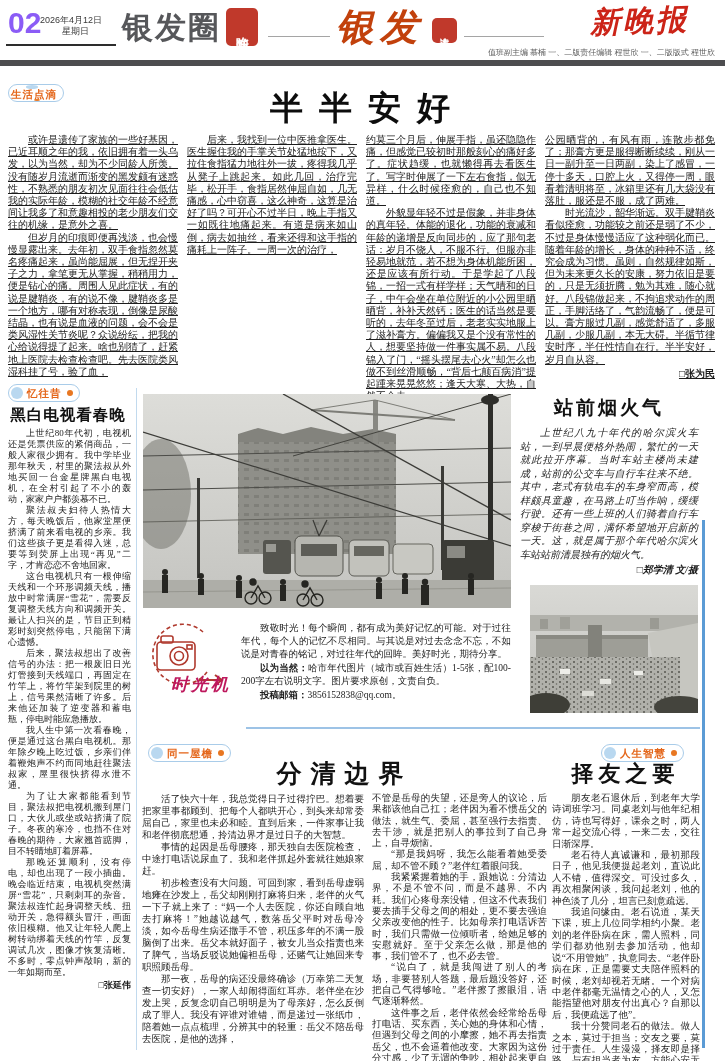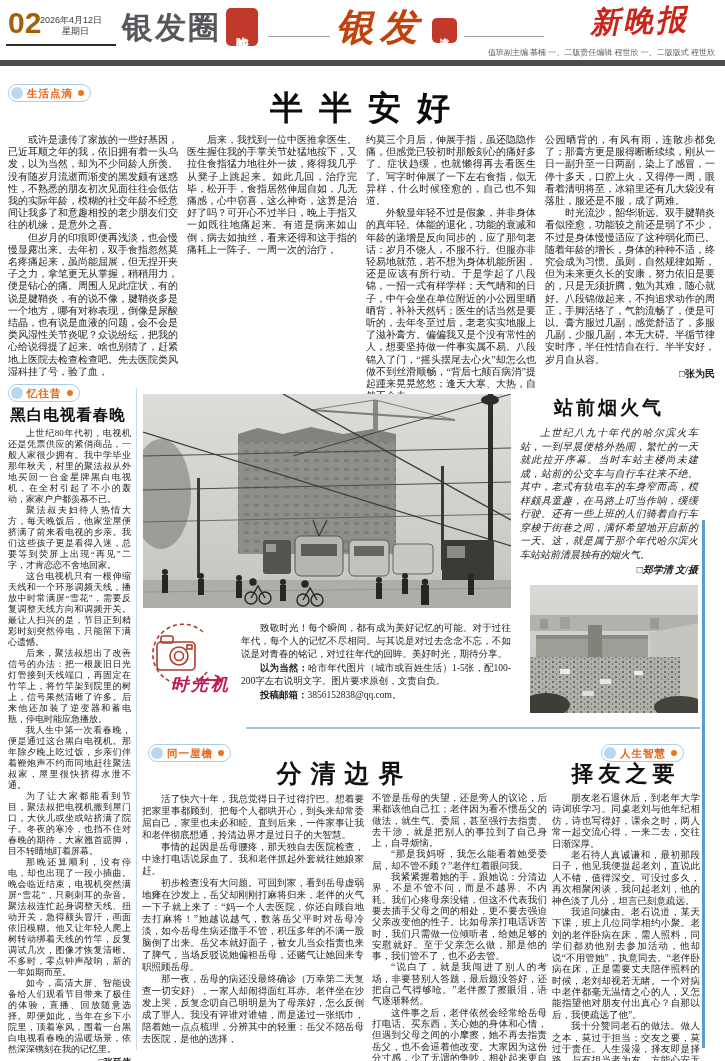--- a/index.html
+++ b/index.html
@@ -1,20 +1,20 @@
 <!DOCTYPE html>
 <html><head>
 <meta charset="utf-8">
 <style>
   html,body{margin:0;padding:0;background:#e8e8e8;}
   .page{position:relative;width:725px;height:1061px;background:#fff;margin:0 auto;overflow:hidden;
         font-family:"Liberation Serif","DejaVu Serif",serif;color:#1c1c1c;}
   .abs{position:absolute;}
   
-  .pageno{font:bold 30px/1 "Liberation Sans","DejaVu Sans",sans-serif;color:#a16207;}
+  .pageno{font:bold 30px/1 "Liberation Sans","DejaVu Sans",sans-serif;color:#8b5cf6;}
   .dateblk{font:9px/11px "Liberation Sans",sans-serif;color:#3a3a3a;text-align:right;}
   .pn-line{height:2px;background:#2d2d2d;}
   .secname{font:bold 31px/1 "Liberation Sans","DejaVu Sans",sans-serif;color:#56575a;letter-spacing:2px;}
   .seal{background:#c0392b;border-radius:5px;color:#fff;display:flex;align-items:center;justify-content:center;
         font-family:"Liberation Serif",serif;font-weight:bold;text-align:center;}
   .masthead{font:bold 38px/1 "Liberation Serif",serif;color:#c2410c;letter-spacing:6px;font-style:italic;}
   .hline{height:1px;background:#a5a5a5;}
   .logo{font:bold italic 30px/1 "DejaVu Serif",serif;color:#cc2418;letter-spacing:3px;transform:rotate(-2deg);}
   .staff{font:8px/10px "Liberation Sans",sans-serif;color:#5c5c5c;text-align:right;}
   .topbar{background:#4d4d4f;}
@@ -34,21 +34,21 @@
   .body p{margin:0;text-align:justify;}
   .body p.ind{text-indent:2em;}
   .b-main{font-size:10px;line-height:12.2px;}
   .b-tv{font-size:9px;line-height:11px;}
   .b-station{font-size:10px;line-height:13.5px;font-style:italic;}
   .b-c1{font-size:9.5px;line-height:12px;}
   .b-c2{font-size:9.5px;line-height:11.3px;}
   .b-fr{font-size:9.5px;line-height:11.4px;}
   .author{text-align:right !important;font-weight:bold;margin-top:2px !important;}
   .cols{display:flex;}
-  .mcol{width:170px;margin-right:9px;}
+  .mcol{width:170px;margin-right:9px;text-decoration:underline;}
   .mcol:last-child{margin-right:0;}
   
   .tm-text p{margin:0;text-align:justify;font-size:9.5px;line-height:13px;}
   .tm-text p.ind{text-indent:2em;}
   .tm-text b{font-family:"Liberation Sans",sans-serif;font-size:9.5px;}
   .tm-script{font:bold italic 17px/1 "DejaVu Serif",serif;color:#be185d;letter-spacing:3px;}
   .vblue{width:3px;background:#5b9bd5;}
   .hblue{height:2px;background:#9dc3e6;}
   .vdiv{width:1px;background:#c2daee;}
   svg{display:block;}
@@ -71,21 +71,21 @@
   <div class="abs hline" style="left:268px;top:36px;width:62px;"></div>
   <div class="abs masthead" style="left:336px;top:8px;">银发</div>
   <div class="abs seal" style="left:432px;top:18px;width:25px;height:25px;font-size:9px;line-height:10px;">
     <span style="writing-mode:vertical-rl;">读本</span>
   </div>
   <div class="abs hline" style="left:464px;top:36px;width:80px;"></div>
   <div class="abs logo" style="left:590px;top:6px;">新晚报</div>
   <div class="abs staff" style="left:375px;top:48px;width:340px;">值班副主编 慕楠  一、二版责任编辑 程世欣  一、二版版式 程世欣</div>
   <div class="abs topbar" style="left:0;top:60px;width:725px;height:6px;"></div>
 
-  <div class="abs tag" style="left:8px;top:84px;">
+  <div class="abs tag" style="left:8px;top:84px;flex-direction:column;">
     <span class="tag-blob"></span>
     <span class="tag-text">生活点滴</span>
     <span class="tag-dot"></span>
   </div>
   <div class="abs t-main" style="left:160px;top:90px;width:400px;">半半安好</div>
   <div class="abs body b-main cols" style="left:8px;top:134px;width:708px;">
     <div class="mcol">
       <p class="ind">或许是遗传了家族的一些好基因，已近耳顺之年的我，依旧拥有着一头乌发，以为当然，却为不少同龄人所羡。没有随岁月流逝而渐变的黑发颇有迷惑性，不熟悉的朋友初次见面往往会低估我的实际年龄，模糊的社交年龄不经意间让我多了和意趣相投的老少朋友们交往的机缘，是意外之喜。</p>
       <p class="ind">但岁月的印痕即便再浅淡，也会慢慢显露出来。去年初，双手食指忽然莫名疼痛起来，虽尚能屈展，但无捏开夹子之力，拿笔更无从掌握，稍稍用力，便是钻心的痛。周围人见此症状，有的说是腱鞘炎，有的说不像，腱鞘炎多是一个地方，哪有对称表现，倒像是尿酸结晶，也有说是血液的问题，会不会是类风湿性关节炎呢？众说纷纭，把我的心给说得提了起来。啥也别猜了，赶紧地上医院去检查检查吧。先去医院类风湿科挂了号，验了血，</p>
     </div>
@@ -110,21 +110,20 @@
   </div>
   <div class="abs t-med" style="left:4px;top:406px;width:128px;">黑白电视看春晚</div>
   <div class="abs body b-tv" style="left:8px;top:428px;width:123px;">
     <p class="ind">上世纪80年代初，电视机还是凭票供应的紧俏商品，一般人家很少拥有。我中学毕业那年秋天，村里的聚法叔从外地买回一台金星牌黑白电视机，在全村引起了不小的轰动，家家户户都羡慕不已。</p>
     <p class="ind">聚法叔夫妇待人热情大方，每天晚饭后，他家堂屋便挤满了前来看电视的乡亲。我们这些孩子更是看得入迷，总要等到荧屏上出现“再见”二字，才肯恋恋不舍地回家。</p>
     <p class="ind">这台电视机只有一根伸缩天线和一个环形调频天线，播放中时常满屏“雪花”，需要反复调整天线方向和调频开关。最让人扫兴的是，节目正到精彩时刻突然停电，只能留下满心遗憾。</p>
     <p class="ind">后来，聚法叔想出了改善信号的办法：把一根废旧日光灯管接到天线端口，再固定在竹竿上，将竹竿架到院里的树上，信号果然清晰了许多。后来他还加装了逆变器和蓄电瓶，停电时能应急播放。</p>
     <p class="ind">我人生中第一次看春晚，便是通过这台黑白电视机。那年除夕晚上吃过饭，乡亲们伴着鞭炮声不约而同地赶往聚法叔家，屋里很快挤得水泄不通。</p>
     <p class="ind">为了让大家都能看到节目，聚法叔把电视机搬到屋门口，大伙儿或坐或站挤满了院子。冬夜的寒冷，也挡不住对春晚的期待，大家翘首踮脚，目不转睛地盯着屏幕。</p>
     <p class="ind">那晚还算顺利，没有停电，却也出现了一段小插曲。晚会临近结束，电视机突然满屏“雪花”，只剩刺耳的杂音。聚法叔连忙起身调整天线、扭动开关，急得额头冒汗，画面依旧模糊。他又让年轻人爬上树转动绑着天线的竹竿，反复调试几次，图像才恢复清晰。不多时，零点钟声敲响，新的一年如期而至。</p>
-    <p class="ind">如今，高清大屏、智能设备给人们观看节目带来了极佳的体验，直播、回放随意选择。即便如此，当年在乡下小院里，顶着寒风，围着一台黑白电视看春晚的温暖场景，依然深深镌刻在我的记忆里。</p>
     <p class="author">□张延伟</p>
   </div>
   <div class="abs vdiv" style="left:136px;top:388px;height:662px;"></div>
 
   <div class="abs" style="left:143px;top:394px;">
     <svg width="368" height="214" viewBox="0 0 368 214" xmlns="http://www.w3.org/2000/svg">
       <defs>
         <linearGradient id="sky1" x1="0" y1="0" x2="0" y2="1">
           <stop offset="0" stop-color="#ddddd9"></stop>
             <stop offset="1" stop-color="#c4c4c0"></stop>

